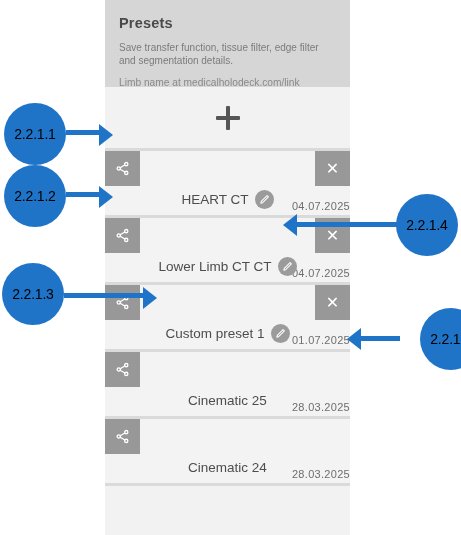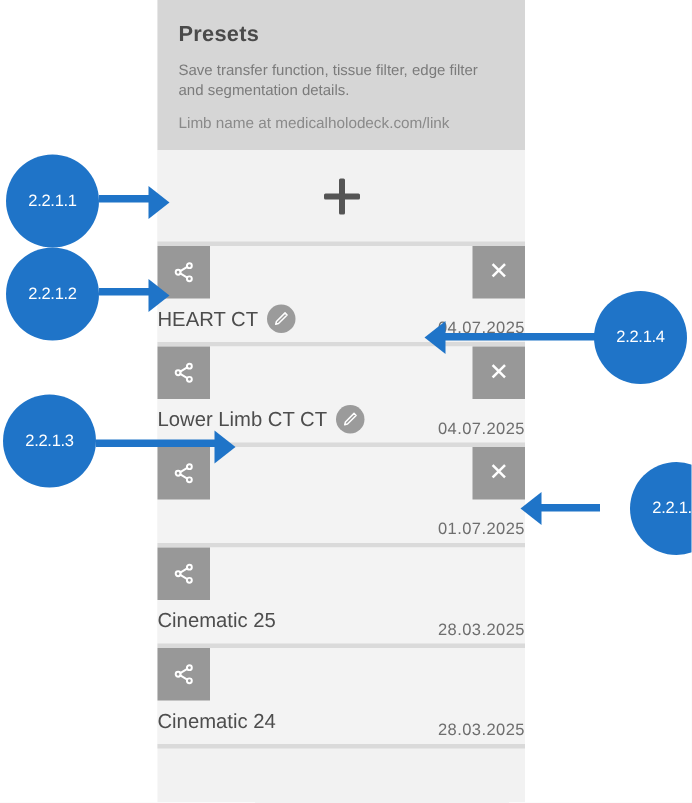--- a/index.html
+++ b/index.html
@@ -23,21 +23,21 @@
     top: 0px;
     width: 245px;
     height: 535px;
     background: #f2f2f2;
   }
 
   .panel-header {
     background: #d6d6d6;
     padding: 16px 14px 10px 14px;
     box-sizing: border-box;
-    height: 100px;
+    height: 87px;
   }
   .panel-title {
     font-size: 14.5px;
     font-weight: bold;
     color: #4a4a4a;
     letter-spacing: 0.2px;
     margin: 0 0 9px 0;
     line-height: 1.1;
   }
   .panel-desc {
@@ -129,21 +129,21 @@
     letter-spacing: 0.3px;
     margin-top: 40px;
   }
   .row-name-wrap {
     position: absolute;
     top: 36px;
     left: 0;
     right: 0;
     display: flex;
     align-items: center;
-    justify-content: flex-start;
+    justify-content: center;
     gap: 6px;
     height: 24px;
   }
   .row-name {
     font-size: 13.5px;
     color: #4d4d4d;
     white-space: nowrap;
   }
   .edit-btn {
     width: 19px;
@@ -158,25 +158,25 @@
   .edit-btn svg { display: block; }
   .share-btn svg { display: block; }
 
   
   .badge {
     position: absolute;
     width: 62px;
     height: 62px;
     border-radius: 50%;
     background: #1f74c8;
-    color: #ffffff;
-    display: flex;
-    align-items: center;
-    justify-content: center;
-    font-size: 11px;
+    color: #000000;
+    display: flex;
+    align-items: center;
+    justify-content: center;
+    font-size: 14px;
     letter-spacing: -0.2px;
     z-index: 20;
   }
   .arrow {
     position: absolute;
     height: 5px;
     background: #1f74c8;
     z-index: 15;
   }
   .arrow-head {
@@ -269,20 +269,30 @@
               <circle cx="18" cy="19" r="2.6"></circle>
               <line x1="8.3" y1="10.8" x2="15.7" y2="6.3"></line>
               <line x1="8.3" y1="13.2" x2="15.7" y2="17.7"></line>
             </svg>
           </span>
         </div>
         <div class="close-btn">
           <span>✕</span>
         </div>
         <div class="row-date">01.07.2025</div>
+        <div class="row-name-wrap">
+          <span class="row-name">Custom preset 1</span>
+          <span class="edit-btn">
+            <span>
+              <svg width="11" height="11" viewBox="0 0 24 24" fill="none" stroke="#ffffff" stroke-width="2.2" stroke-linecap="round" stroke-linejoin="round">
+                <path d="M17.5 3.5 L20.5 6.5 L8 19 L4 20 L5 16 Z"></path>
+              </svg>
+            </span>
+          </span>
+        </div>
       </div>
       <div class="preset-row">
         <div class="share-btn">
           <span>
             <svg width="15" height="15" viewBox="0 0 24 24" fill="none" stroke="#ffffff" stroke-width="2.1" stroke-linecap="round" stroke-linejoin="round">
               <circle cx="18" cy="5" r="2.6"></circle>
               <circle cx="6" cy="12" r="2.6"></circle>
               <circle cx="18" cy="19" r="2.6"></circle>
               <line x1="8.3" y1="10.8" x2="15.7" y2="6.3"></line>
               <line x1="8.3" y1="13.2" x2="15.7" y2="17.7"></line>

